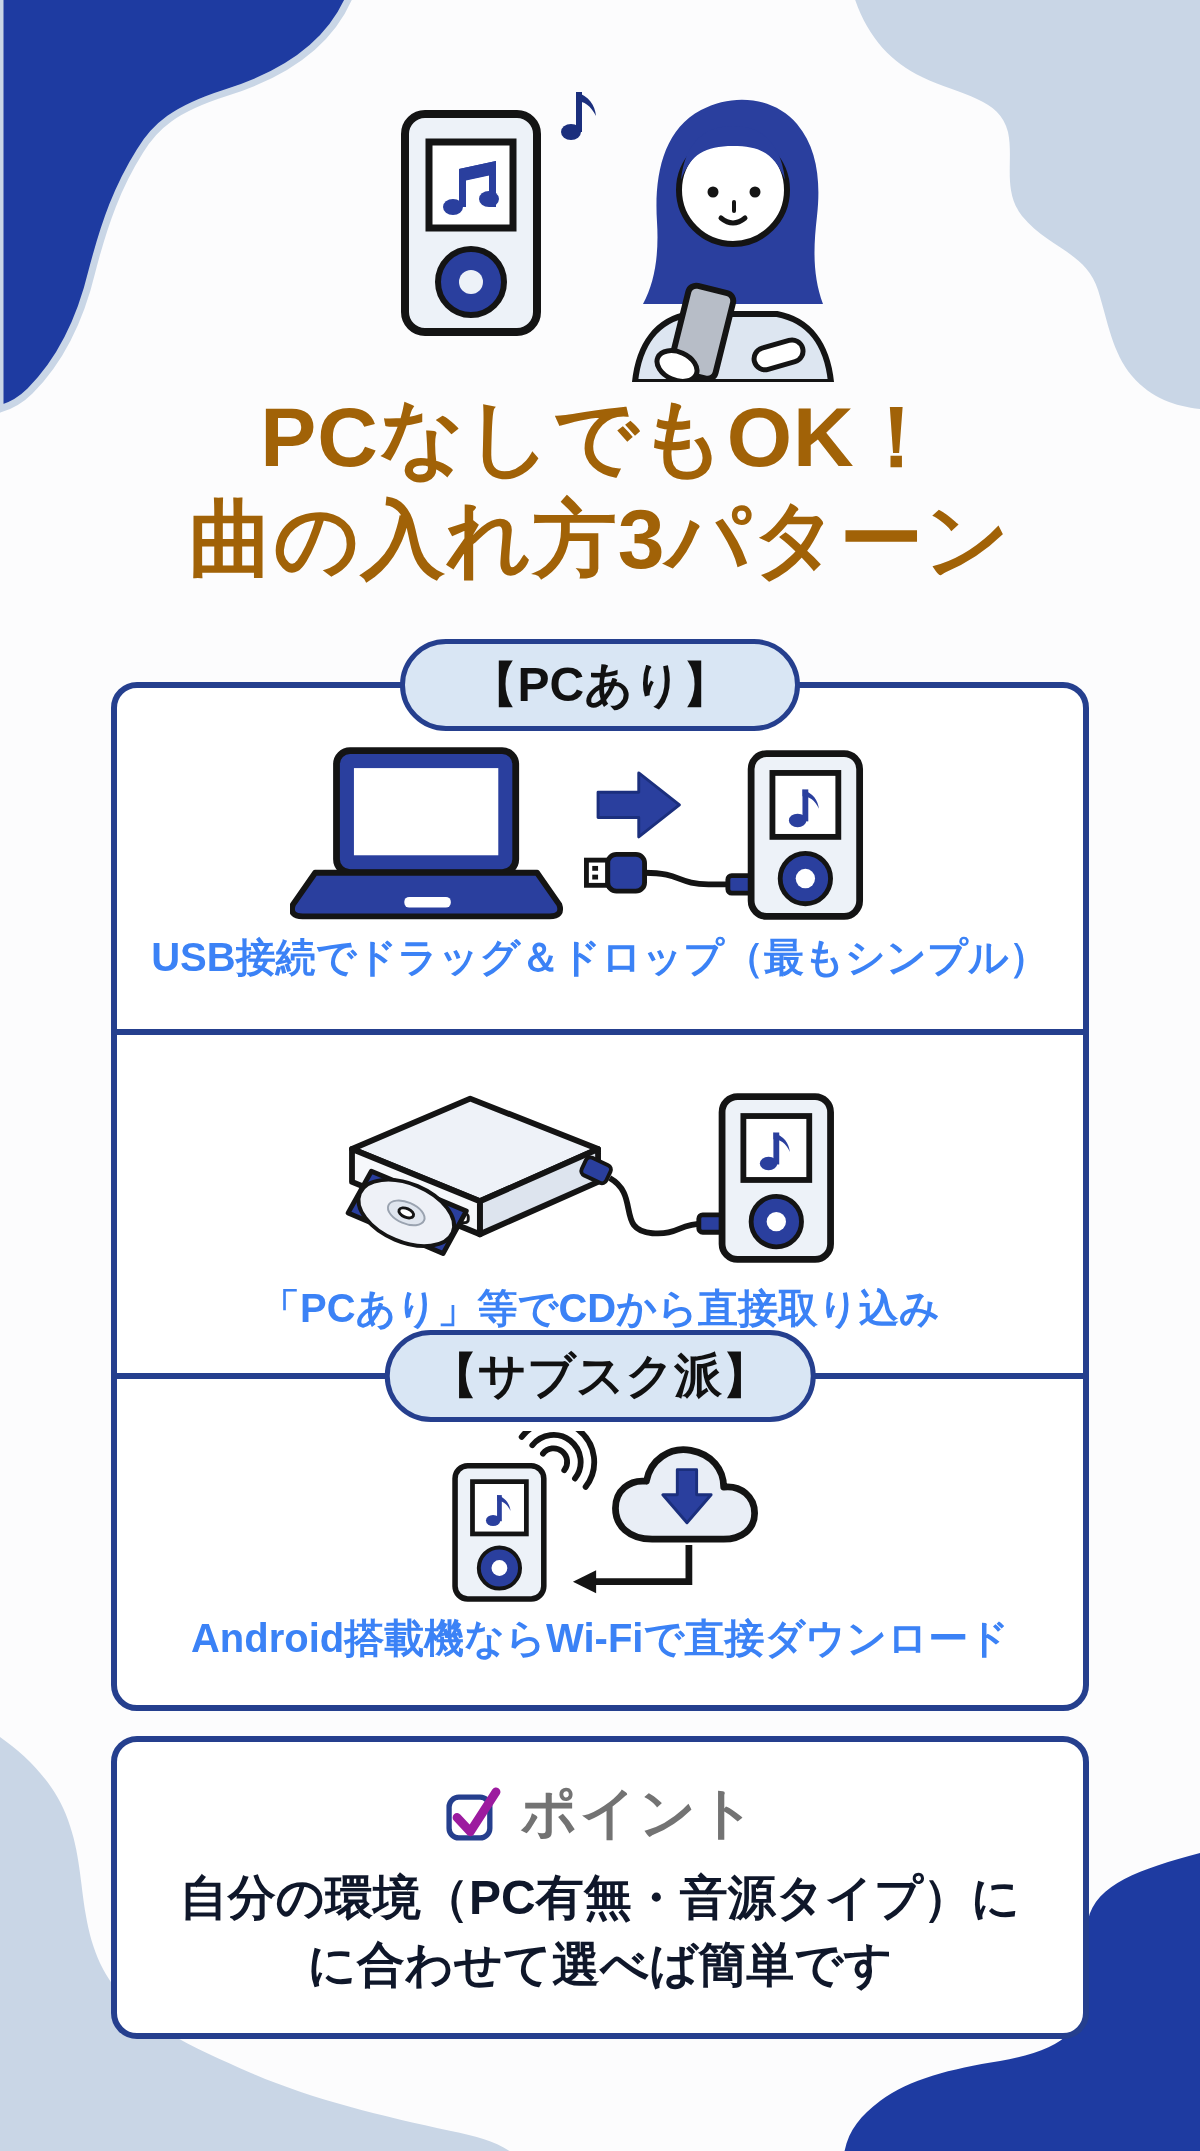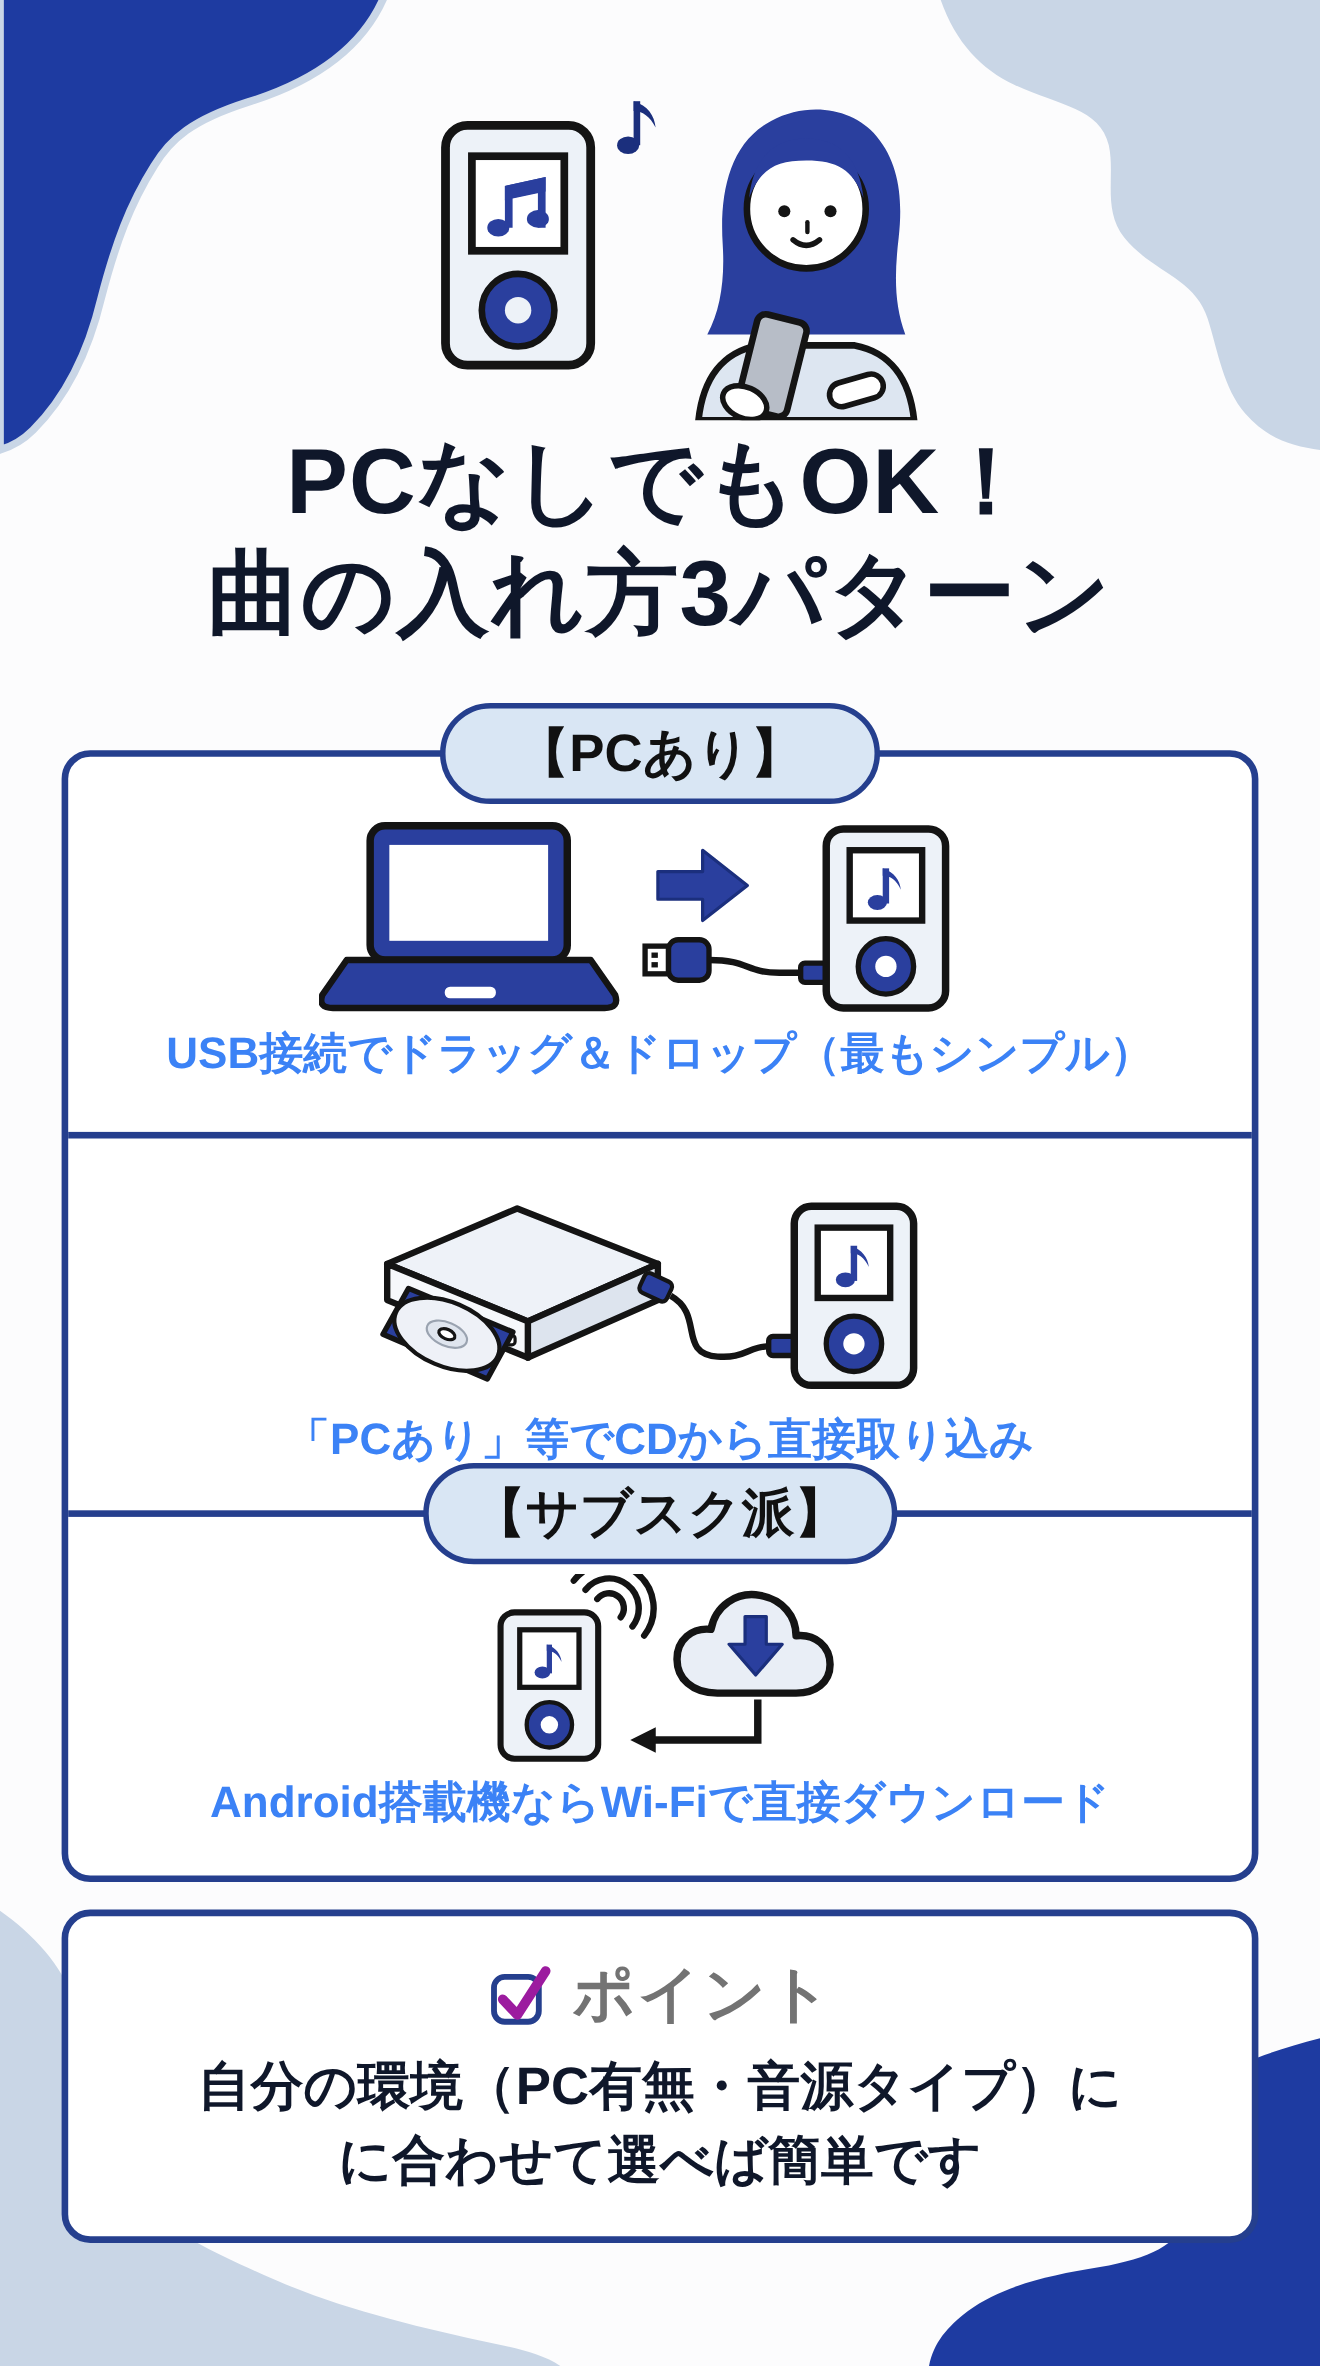--- a/index.html
+++ b/index.html
@@ -9,25 +9,25 @@
     font-family:"Liberation Sans","DejaVu Sans",sans-serif;
     color:#111;
   }
   .bg-blobs{position:absolute;inset:0;z-index:0;}
   .content{position:relative;z-index:1;width:1200px;}
 
   .hero-illustration{display:block;margin:70px auto 0 auto;}
 
   .title{
     margin-top:4px;text-align:center;font-size:84px;line-height:1.22;
-    font-weight:900;color:#0f172a;letter-spacing:1px;
+    font-weight:900;color:#a16207;letter-spacing:1px;
   }
 
   .panel{
-    width:1088px;margin:0 auto;background:#ffffff;
+    width:978px;margin:0 auto;background:#ffffff;
     border:6px solid #253f8e;border-radius:26px;box-sizing:border-box;
   }
   .main-panel{margin-top:91px;height:1029px;}
 
   .section{position:relative;box-sizing:border-box;display:flex;flex-direction:column;align-items:center;}
   .section-1{height:341px;padding-top:56px;}
   .section-2{height:344px;border-top:6px solid #253f8e;padding-top:50px;}
   .section-3{height:332px;border-top:6px solid #253f8e;padding-top:52px;}
 
   .pill{

